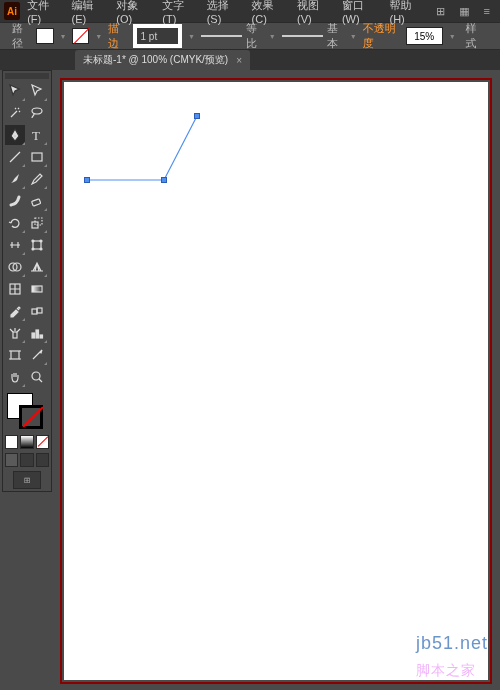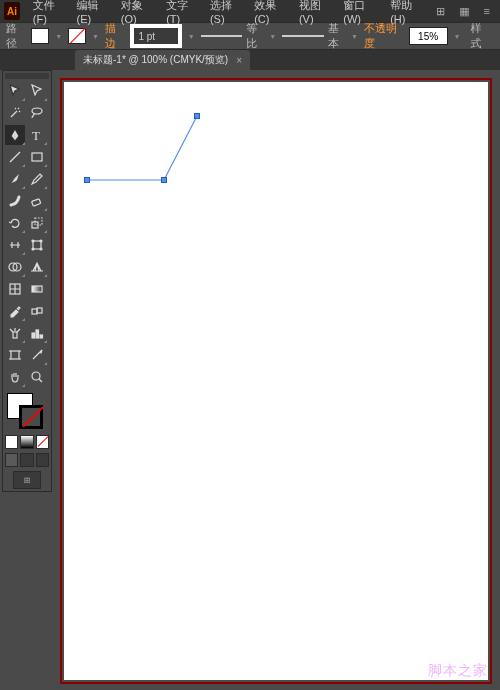--- a/index.html
+++ b/index.html
@@ -1,20 +1,20 @@
 <!DOCTYPE html>
 <html><head>
 <meta charset="utf-8">
 <style>
 html,body{margin:0;padding:0;width:500px;height:690px;background:#4a4a4a;font-family:"Microsoft YaHei",sans-serif;font-size:11px;color:#ccc;overflow:hidden}
 .menubar{display:flex;align-items:center;height:22px;background:#323232;padding:0 4px;gap:2px}
-.ai-logo{width:18px;height:18px;background:#2a0a00;color:#ff7c00;font-weight:bold;font-size:10px;display:flex;align-items:center;justify-content:center;border-radius:2px;margin-right:6px}
+.ai-logo{width:18px;height:18px;background:#2a0a00;color:#ff7c00;font-weight:bold;font-size:10px;display:flex;align-items:center;justify-content:center;border-radius:2px;margin-right:0}
 .menu-item{padding:2px 5px;cursor:pointer;font-size:11px}
 .menu-icon{padding:2px 6px;cursor:pointer;color:#aaa}
-.optbar{display:flex;align-items:center;height:26px;background:#4a4a4a;border-top:1px solid #2a2a2a;border-bottom:1px solid #2a2a2a;padding:0 6px;gap:6px;font-size:11px}
+.optbar{display:flex;align-items:center;height:26px;background:#4a4a4a;border-top:1px solid #2a2a2a;border-bottom:1px solid #2a2a2a;padding:0 12px;gap:6px;font-size:11px}
 .lbl{color:#bbb}
 .lbl-orange{color:#ff9933}
 .swatch{width:18px;height:14px;border:1px solid #222;display:inline-block}
 .swatch.white{background:#fff}
 .swatch.none{background:#fff;position:relative}
 .swatch.none::after{content:"";position:absolute;left:-2px;top:6px;width:22px;height:1px;background:red;transform:rotate(-45deg)}
 .drop{width:8px;height:14px;display:inline-flex;align-items:center;justify-content:center;color:#888;font-size:8px}
 .pt-box{width:40px;height:16px;background:#3a3a3a;border:4px solid #ffffff;display:flex;align-items:center;padding:0 4px;font-size:10px}
 .stroke-profile{height:14px;display:flex;align-items:center;gap:4px}
 .stroke-line{width:48px;height:2px;background:#ccc}
@@ -315,18 +315,18 @@
     <div class="artboard-edge"></div>
     <div class="artboard">
       <svg class="path" width="160" height="110">
         <polyline id="poly" fill="none" stroke-width="1.2" points="15,80 92,80 125,16" stroke="#4f8ff0"></polyline>
       </svg>
       <div class="anchor" id="a0" style="left: 20px; top: 95px;"></div>
       <div class="anchor" id="a1" style="left: 97px; top: 95px;"></div>
       <div class="anchor" id="a2" style="left: 130px; top: 31px;"></div>
     </div>
     <div class="watermark">
-      <br>
+      <span>jb51.net</span><br>
       <sub>脚本之家</sub>
     </div>
   </div>
 
 </div>
 
 </body></html>

